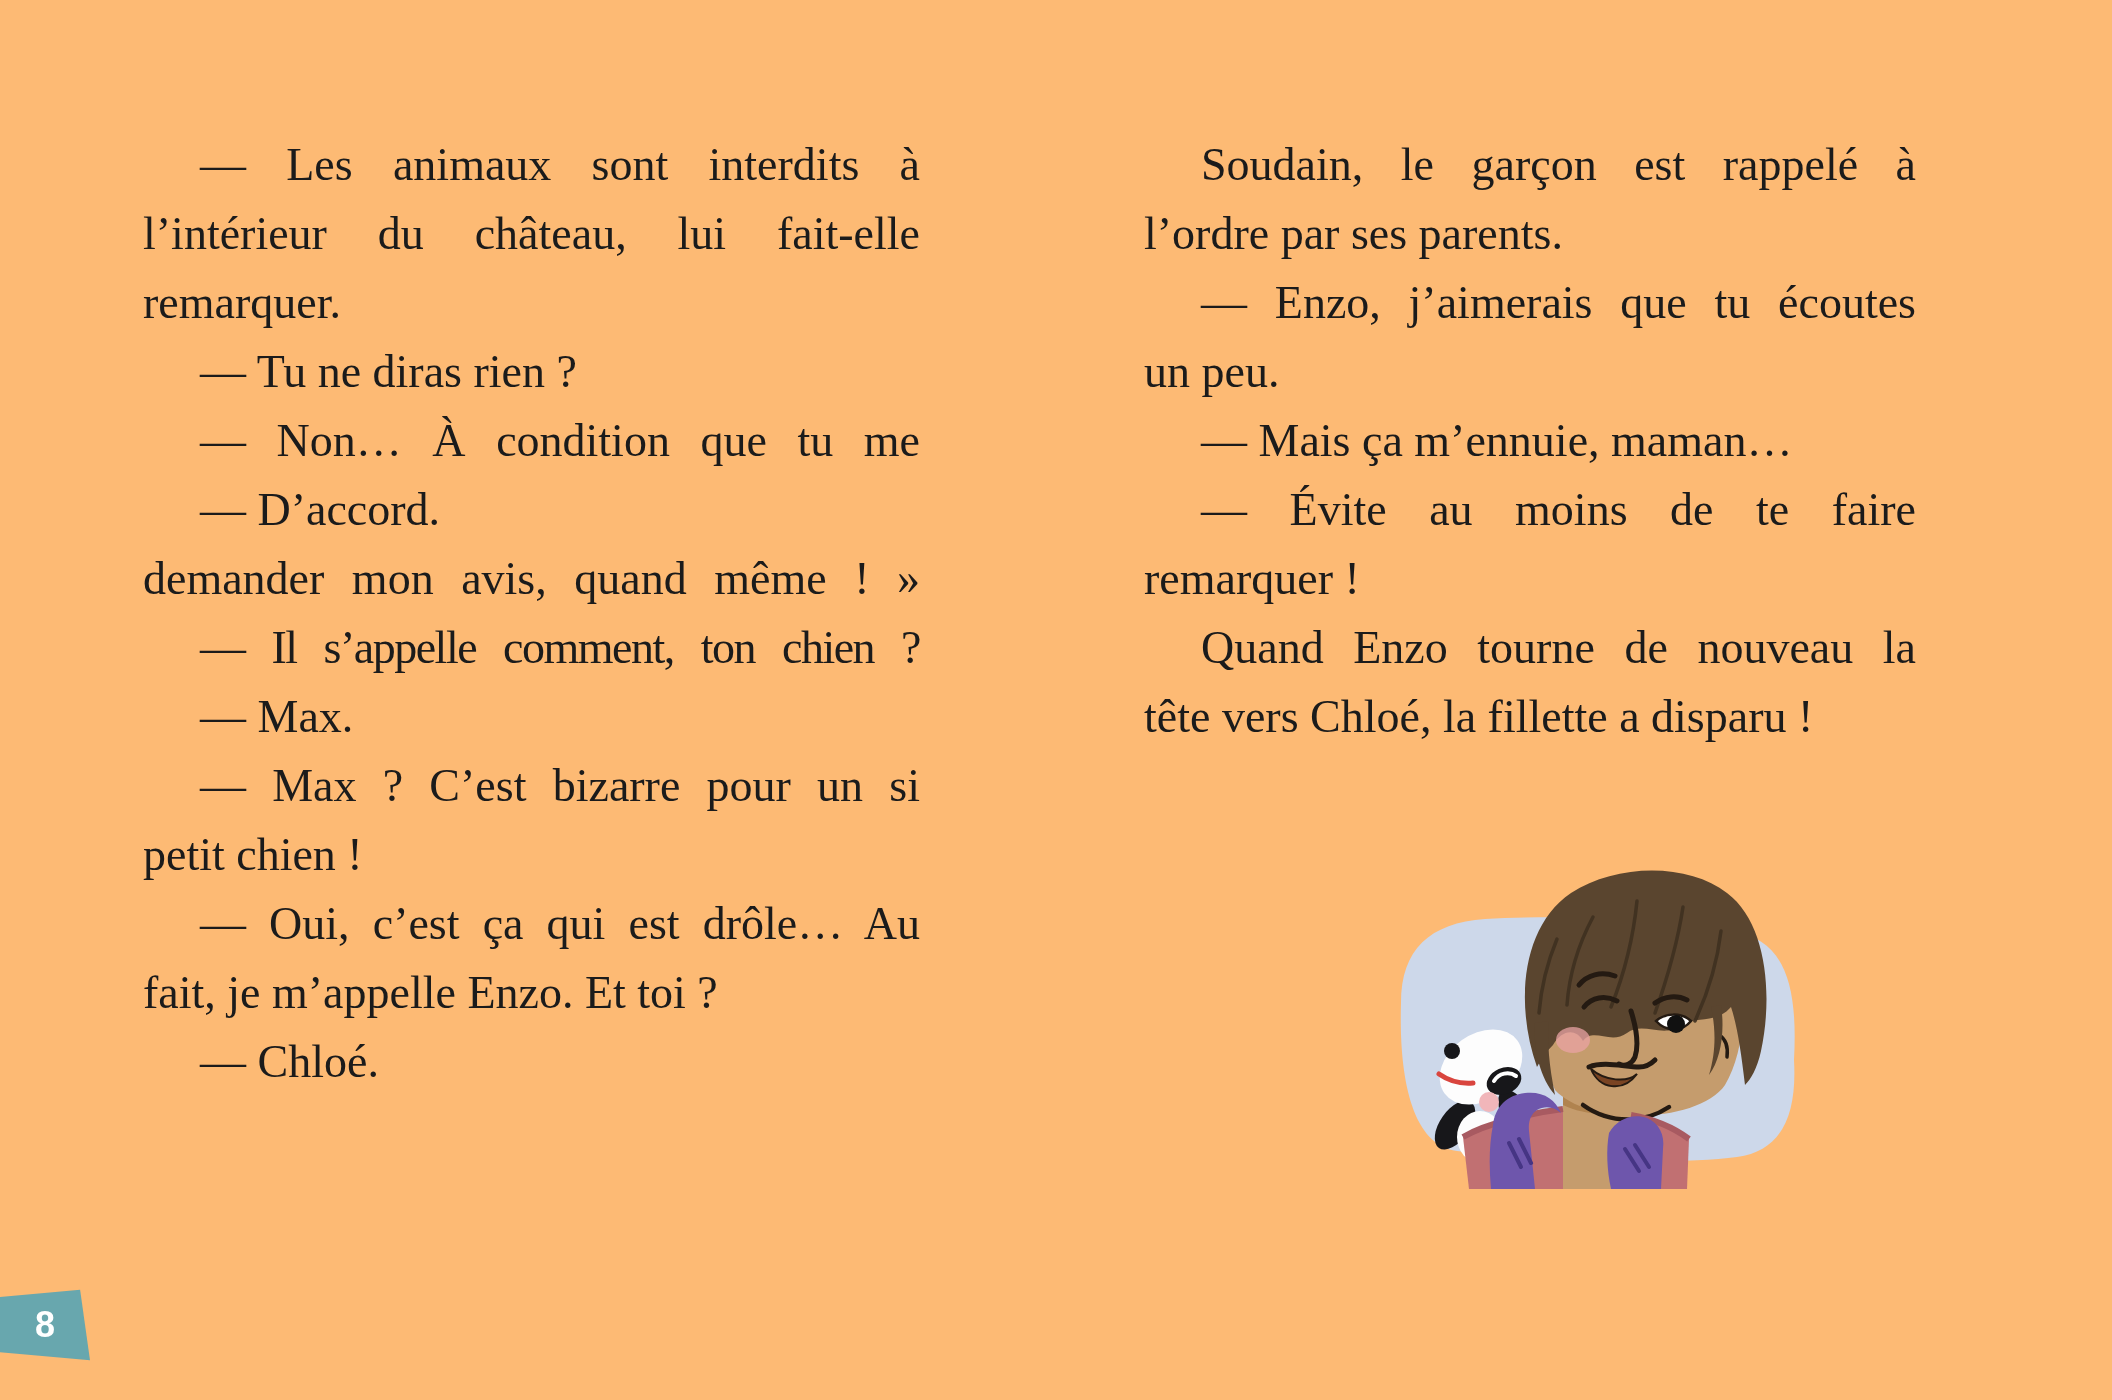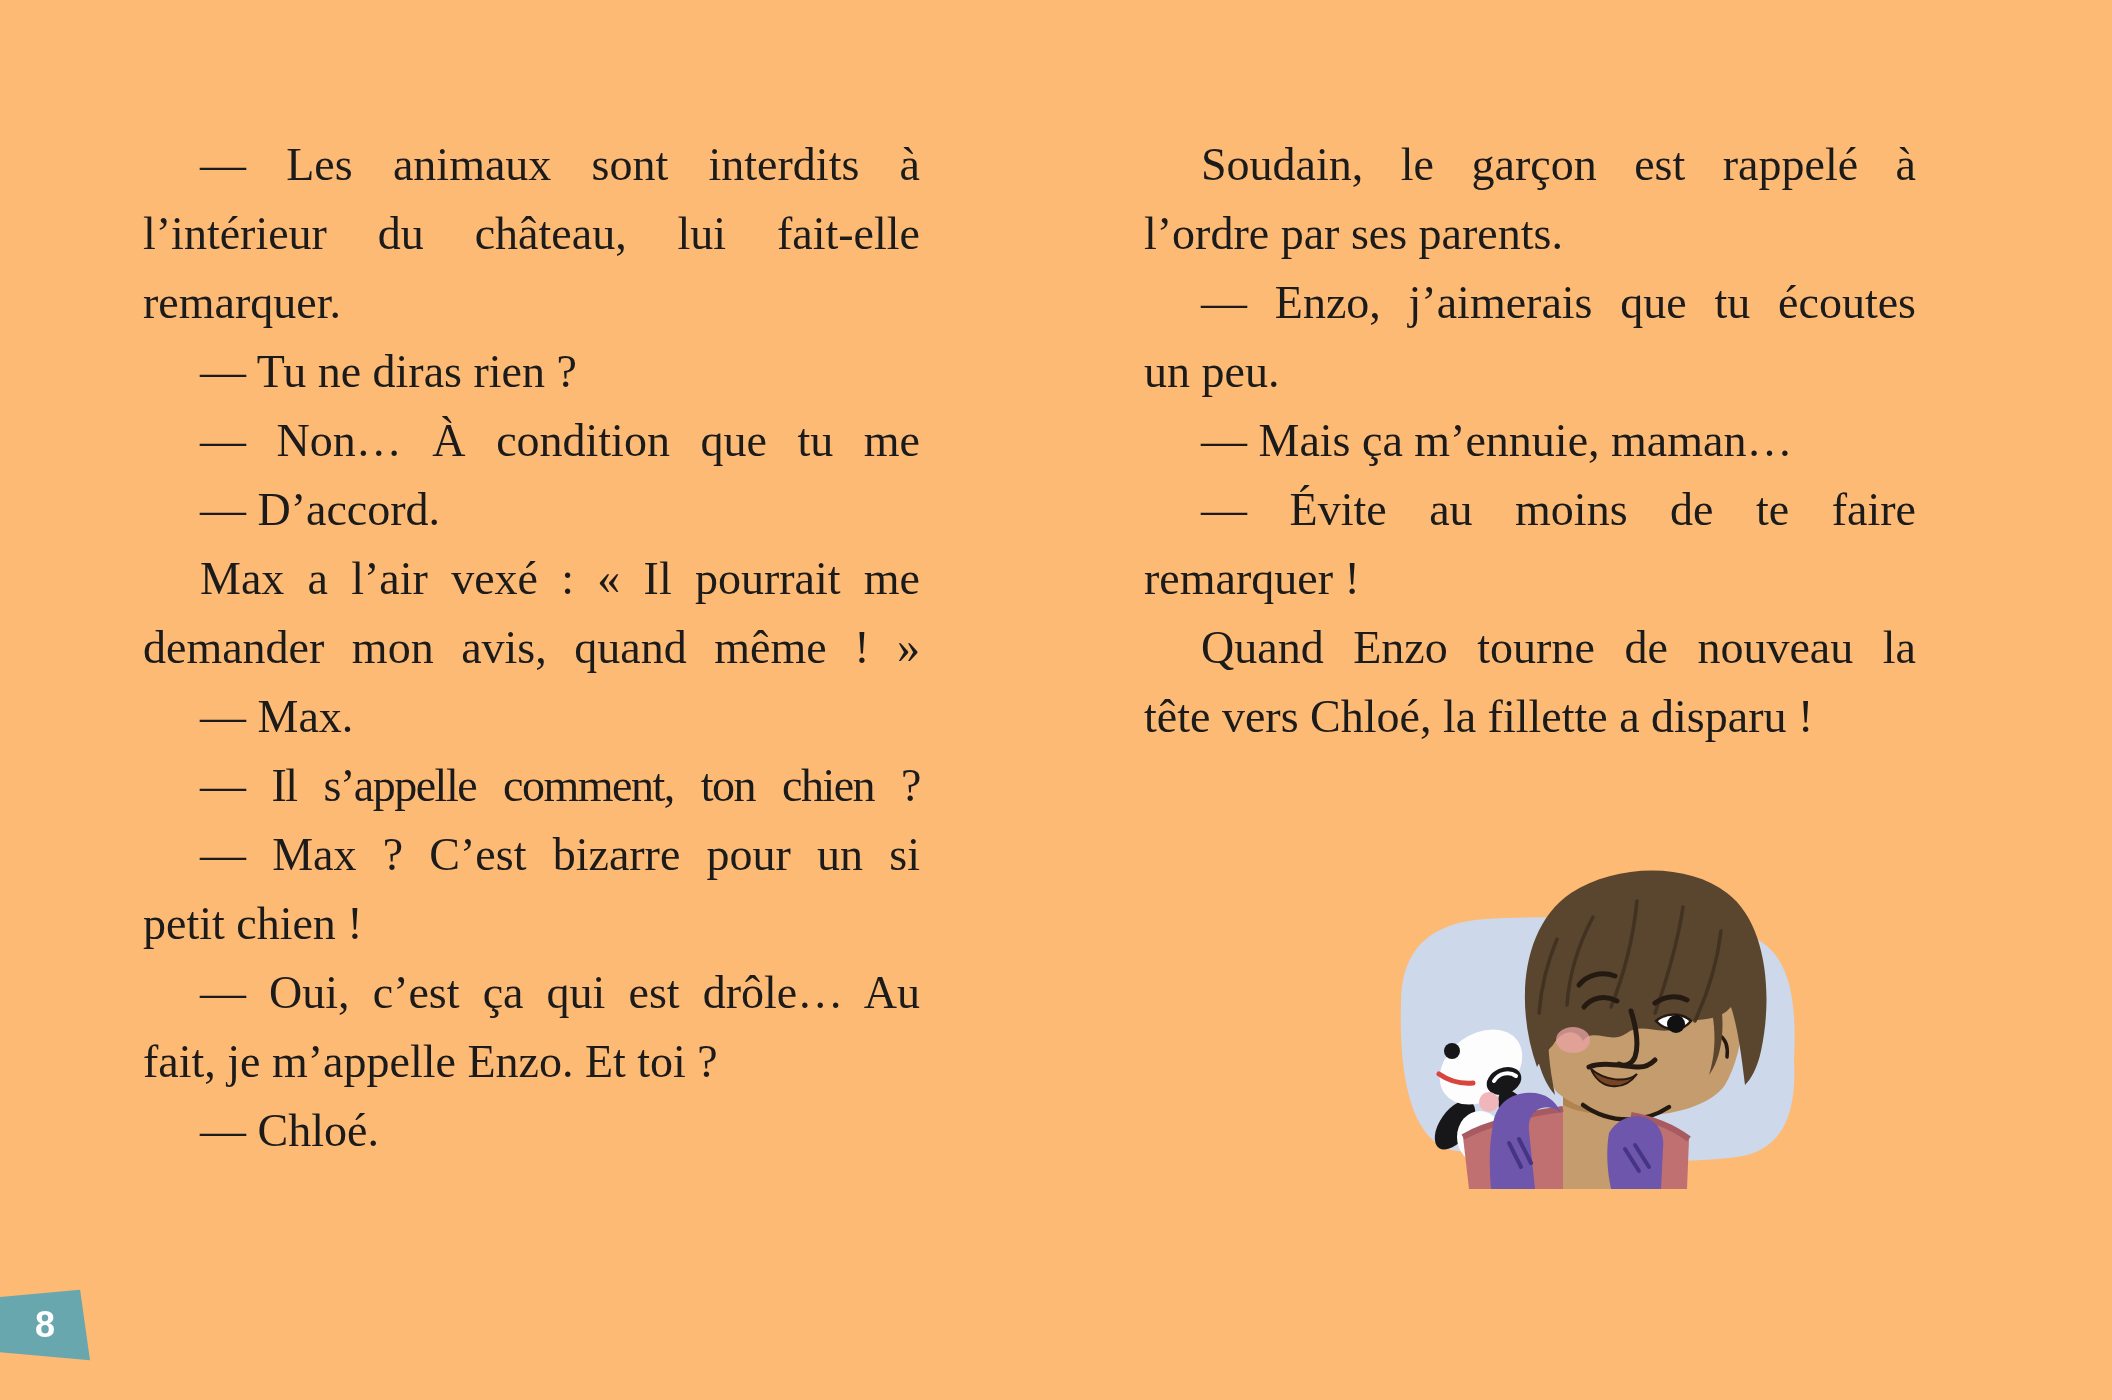--- a/index.html
+++ b/index.html
@@ -51,24 +51,23 @@
 
 <div class="page">
 
   <div class="col col-left">
     <div class="line ind j">— Les animaux sont interdits à</div>
     <div class="line j">l’intérieur du château, lui fait-elle</div>
     <div class="line">remarquer.</div>
     <div class="line ind">— Tu ne diras rien ?</div>
     <div class="line ind j">— Non… À condition que tu me</div>
     <div class="line ind">— D’accord.</div>
-    <div class="line ind j">Max a l’air vexé : « Il pourrait me</div>
     <div class="line j">demander mon avis, quand même ! »</div>
+    <div class="line ind j tight">— Il s’appelle comment, ton chien ?</div>
     <div class="line ind">— Max.</div>
-    <div class="line ind j tight">— Il s’appelle comment, ton chien ?</div>
     <div class="line ind j">— Max ? C’est bizarre pour un si</div>
     <div class="line">petit chien !</div>
     <div class="line ind j">— Oui, c’est ça qui est drôle… Au</div>
     <div class="line">fait, je m’appelle Enzo. Et toi ?</div>
     <div class="line ind">— Chloé.</div>
   </div>
 
   <div class="col col-right">
     <div class="line ind j">Soudain, le garçon est rappelé à</div>
     <div class="line">l’ordre par ses parents.</div>

